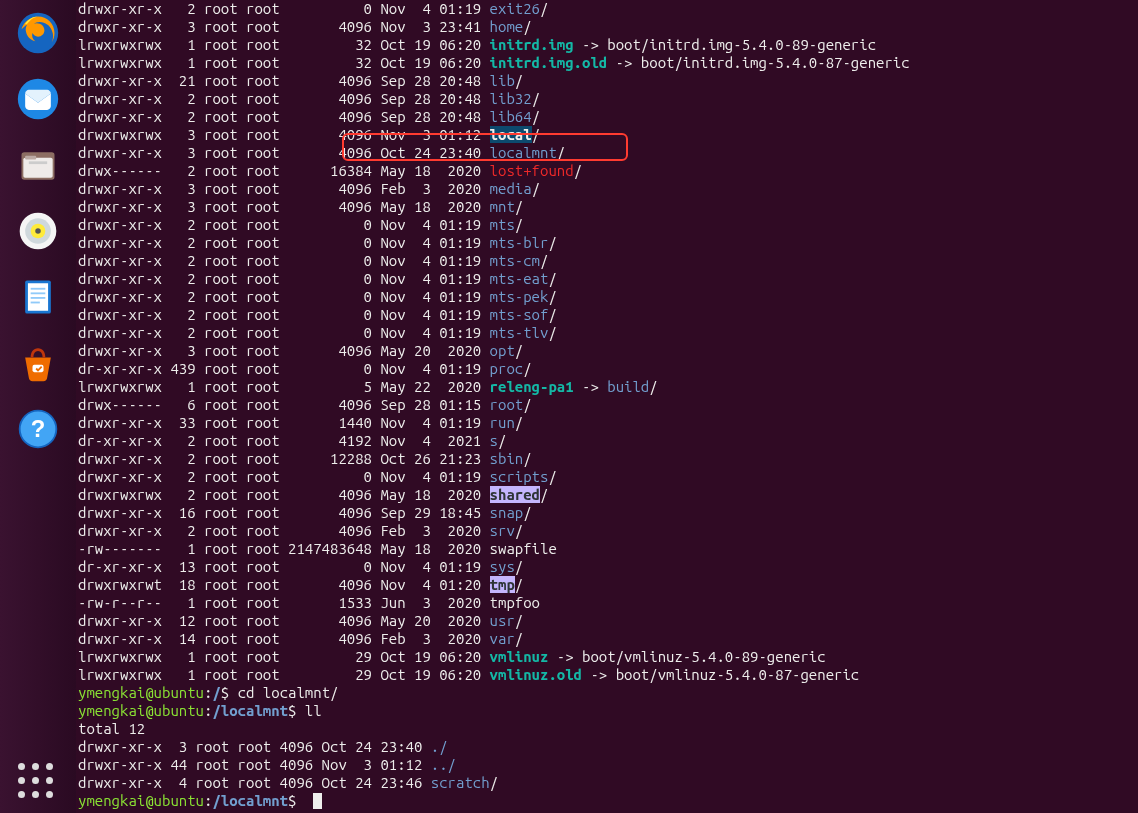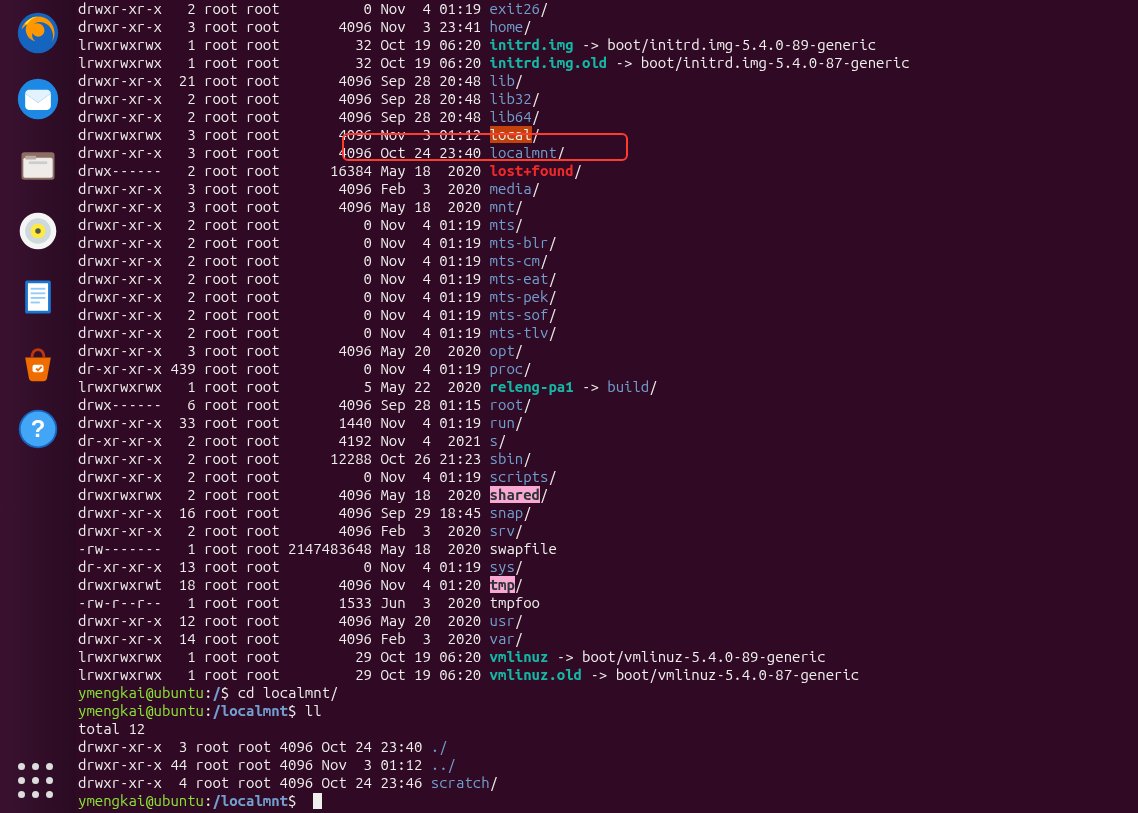--- a/index.html
+++ b/index.html
@@ -5,23 +5,23 @@
   html,body{margin:0;padding:0;width:1138px;height:813px;overflow:hidden;font-family:"Ubuntu Mono","DejaVu Sans Mono",monospace;font-size:15px;line-height:18px;background:#2c001e}
   .dock{position:absolute;left:0;top:0;width:76px;height:813px;background:linear-gradient(to right,#3a1230,#2a0a22);display:flex;flex-direction:column;align-items:center;padding-top:0;gap:8px}
   .dock-item{width:50px;height:50px;border-radius:10px;display:flex;align-items:center;justify-content:center;margin-top:8px}
   .dock-item svg{width:44px;height:44px}
   .apps-grid{position:absolute;left:18px;bottom:14px;display:grid;grid-template-columns:repeat(3,8px);grid-template-rows:repeat(3,8px);gap:6px}
   .apps-grid span{width:7px;height:7px;background:#ddd;border-radius:50%}
   .term{position:absolute;left:76px;top:0;width:1062px;height:813px;background:#300a24;color:#eeeeec;white-space:pre;padding:0 2px}
   .dir{color:#729fcf;font-weight:normal}
   .sym{color:#14b8a6;font-weight:bold}
   .arrow{color:#eeeeec}
-  .orange{color:#ef2929;font-weight:bold}
-  .hlgreen{background:#c2410c;color:#eeeeec;font-weight:normal}
-  .hlgreen-dim{background:#f9a8d4;color:#2e3436;font-weight:bold}
+  .orange{color:#ef2929;font-weight:normal}
+  .hlgreen{background:#0c4a6e;color:#eeeeec;font-weight:bold}
+  .hlgreen-dim{background:#c4b5fd;color:#2e3436;font-weight:bold}
   .user{color:#8ae234;font-weight:normal}
   .path{color:#729fcf;font-weight:bold}
   .w{color:#eeeeec}
   .cursor{display:inline-block;width:9px;height:16px;background:#eeeeec;vertical-align:text-bottom}
   .highlight-box{position:absolute;border:2px solid #ff3b30;border-radius:6px;pointer-events:none}
 </style>
 </head>
 <body>
 
 <div class="dock">

